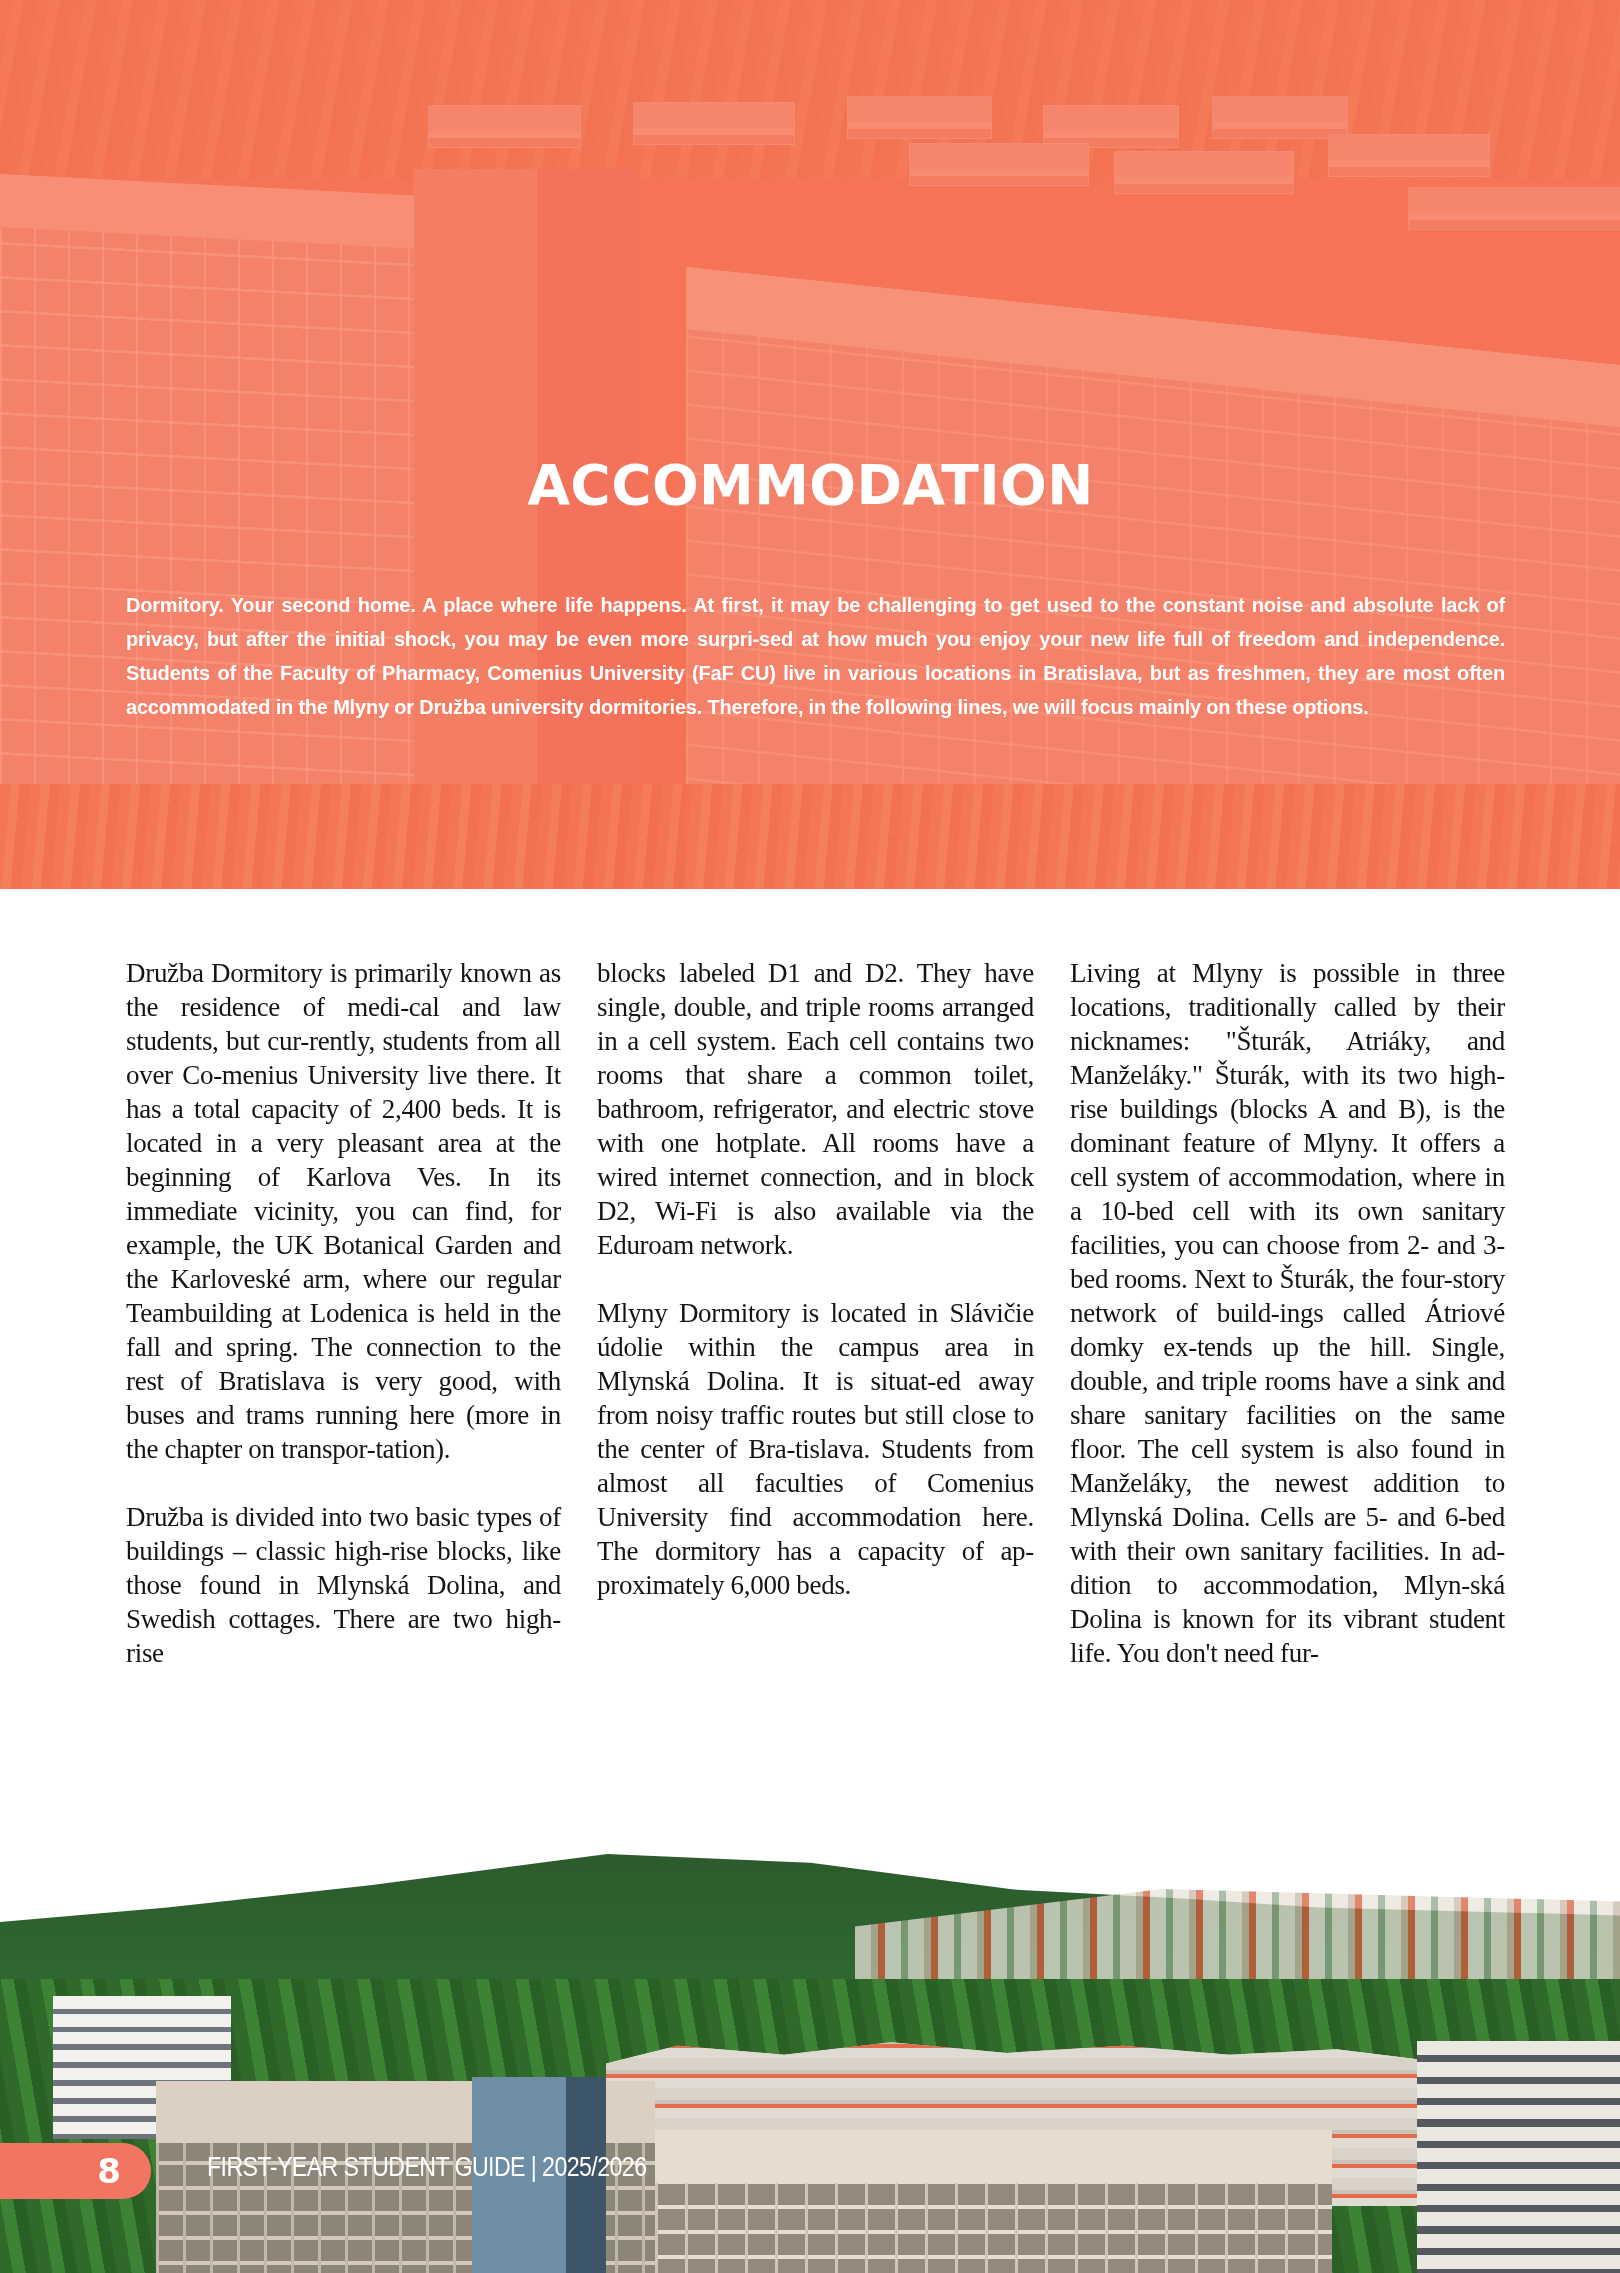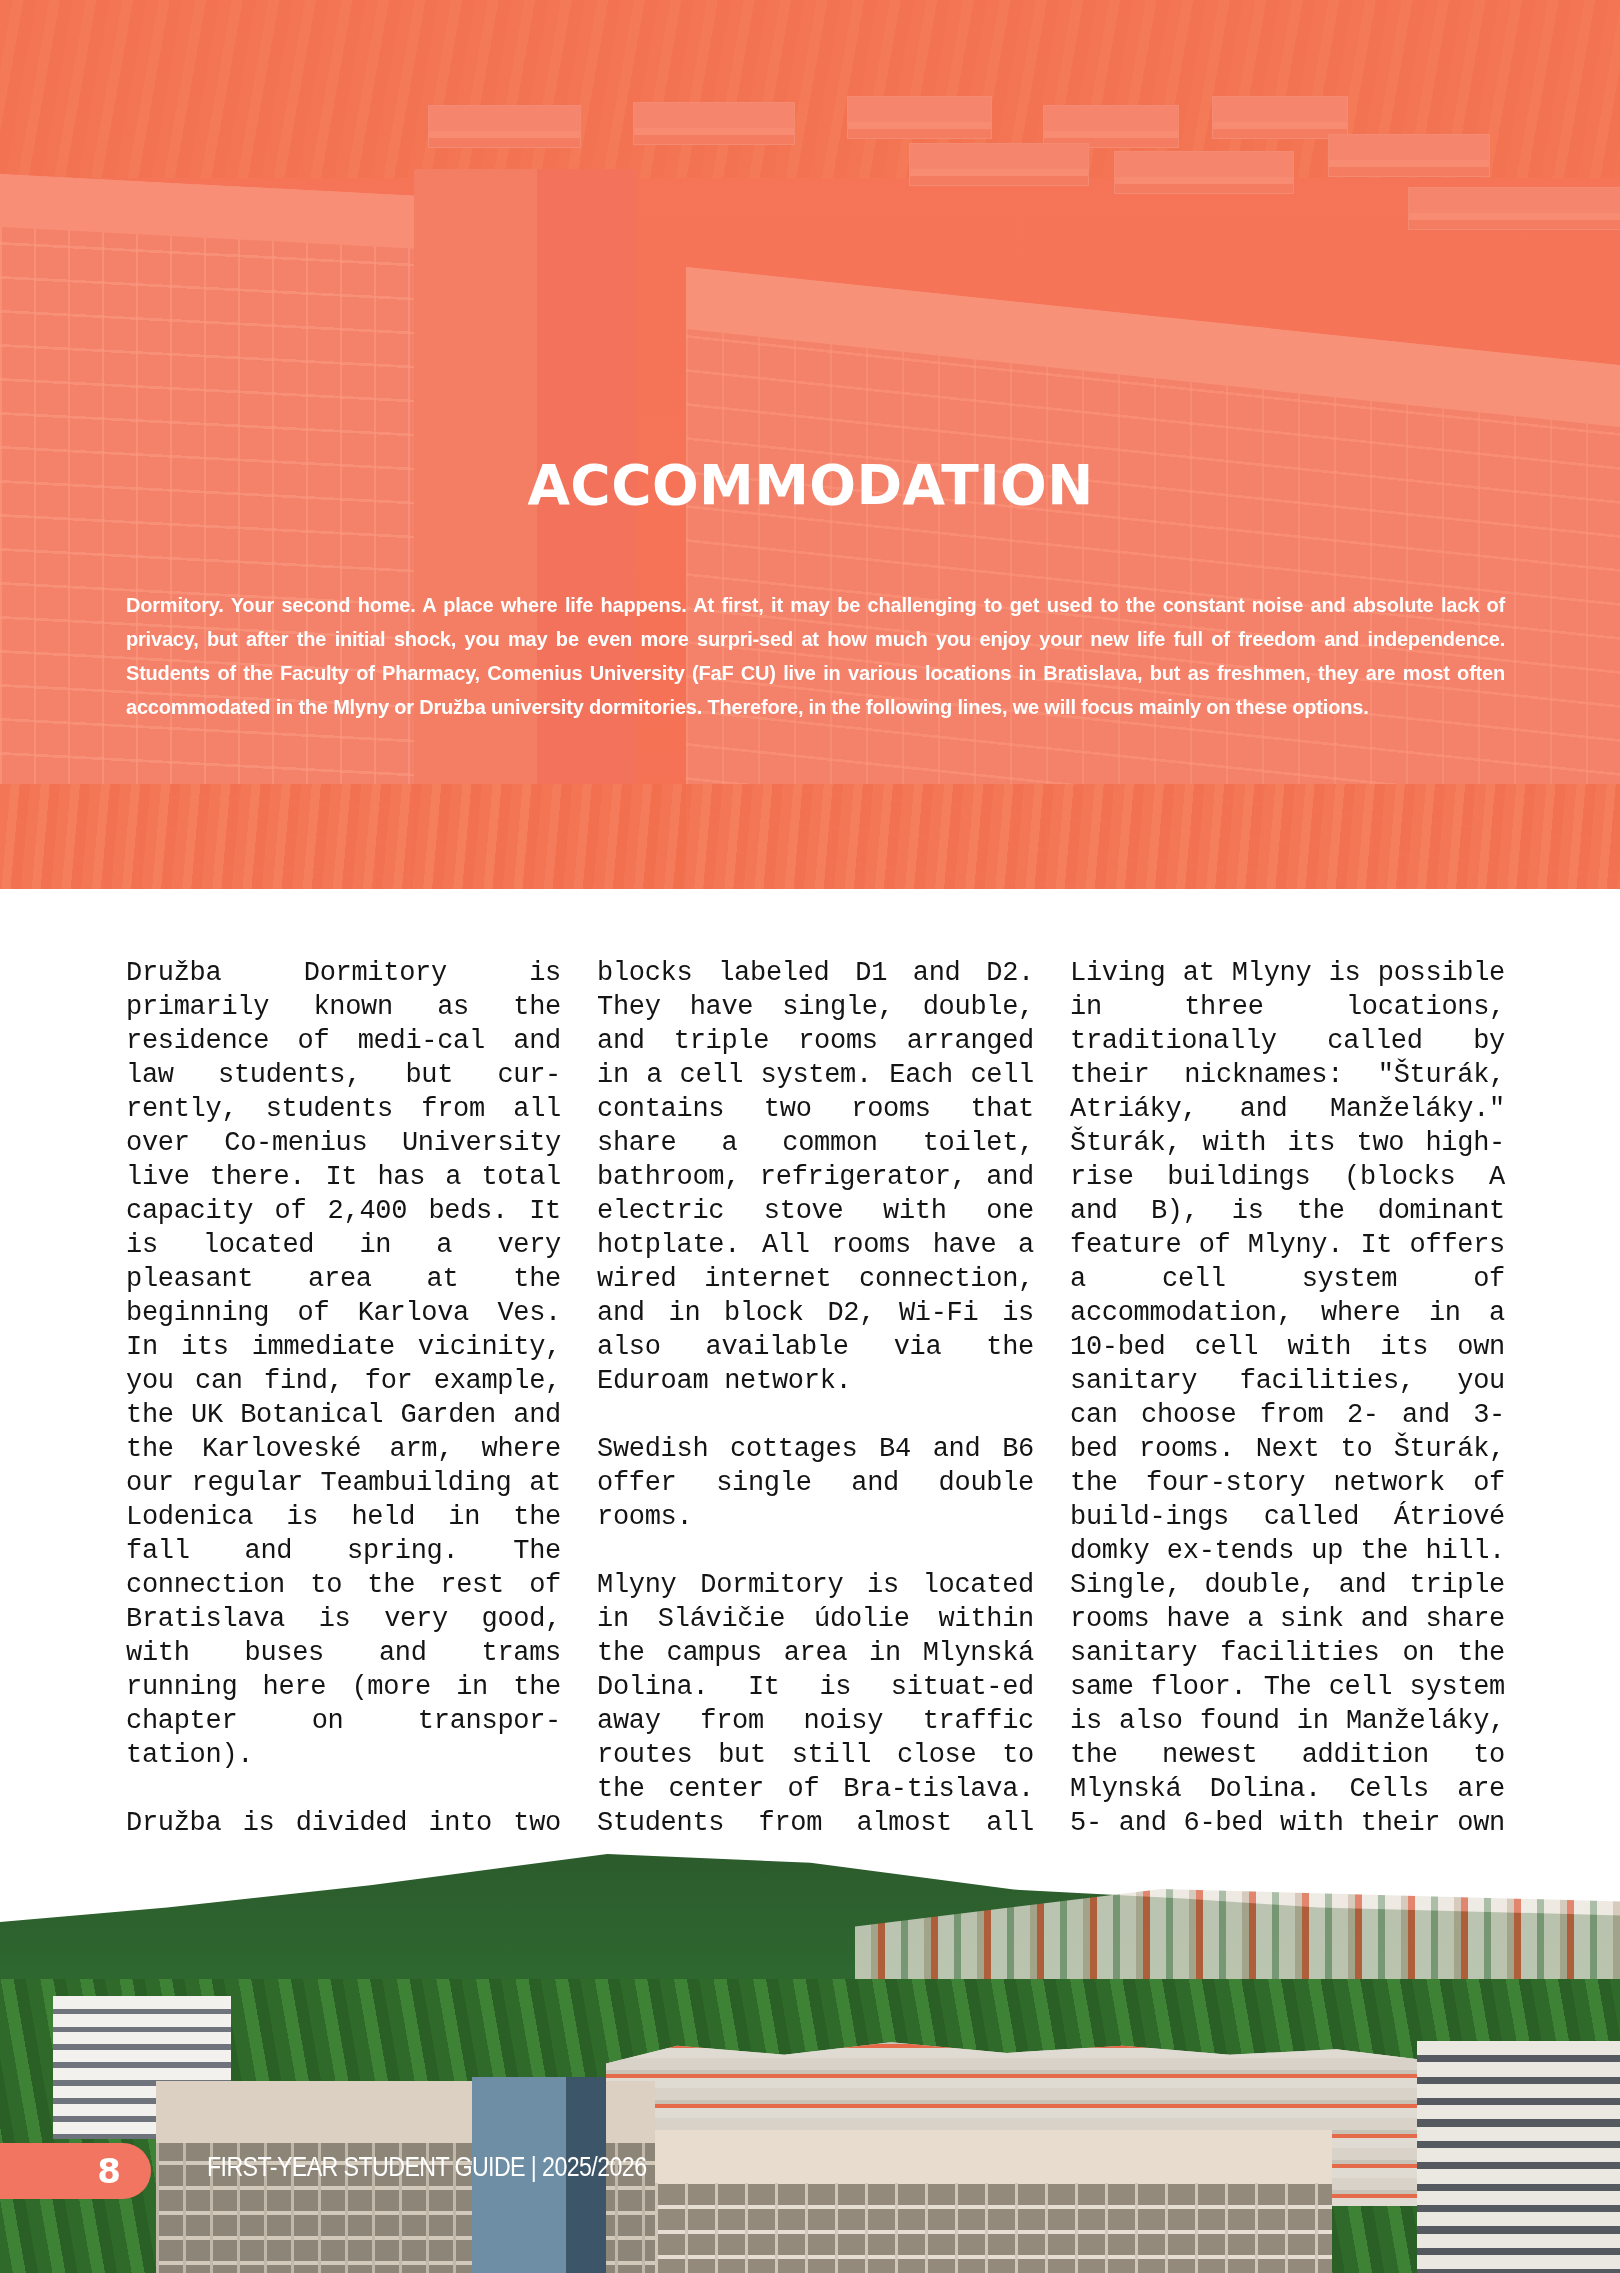--- a/index.html
+++ b/index.html
@@ -77,21 +77,21 @@
 
   
   .columns {
     position: absolute; left: 126px; top: 956px; width: 1377px; height: 811px;
     display: grid; grid-template-columns: 435px 437px 435px; column-gap: 36px;
   }
   .col p {
     margin: 0 0 34px 0;
     font-size: 27px; line-height: 34px; color: #141414;
     text-align: justify; hyphens: manual;
-    font-family: Liberation Mono, monospace;
+    font-family: Liberation Serif, serif;
     letter-spacing: -0.3px;
   }
   .col p.last { margin-bottom: 0; text-align-last: left; }
 
   
   .bottom-photo {
     position: absolute; left: 0; top: 1836px; width: 1621px; height: 438px; overflow: hidden;
     background: #ffffff;
   }
   .bottom-photo .hill {
@@ -192,21 +192,20 @@
   <p class="hero-intro" style="margin:0;">Dormitory. Your second home. A place where life happens. At first, it may be challenging to get used to the constant noise and absolute lack of privacy, but after the initial shock, you may be even more surpri-sed at how much you enjoy your new life full of freedom and independence. Students of the Faculty of Pharmacy, Comenius University (FaF CU) live in various locations in Bratislava, but as freshmen, they are most often accommodated in the Mlyny or Družba university dormitories. Therefore, in the following lines, we will focus mainly on these options.</p>
 </section>
 
 <main class="columns">
   <div class="col">
     <p>Družba Dormitory is primarily known as the residence of medi-cal and law students, but cur-rently, students from all over Co-menius University live there. It has a total capacity of 2,400 beds. It is located in a very pleasant area at the beginning of Karlova Ves. In its immediate vicinity, you can find, for example, the UK Botanical Garden and the Karloveské arm, where our regular Teambuilding at Lodenica is held in the fall and spring. The connection to the rest of Bratislava is very good, with buses and trams running here (more in the chapter on transpor-tation).</p>
     <p class="last">Družba is divided into two basic types of buildings – classic high-rise blocks, like those found in Mlynská Dolina, and Swedish cottages. There are two high-rise</p>
   </div>
   <div class="col">
     <p>blocks labeled D1 and D2. They have single, double, and triple rooms arranged in a cell system. Each cell contains two rooms that share a common toilet, bathroom, refrigerator, and electric stove with one hotplate. All rooms have a wired internet connection, and in block D2, Wi-Fi is also available via the Eduroam network.</p>
-    <p>Swedish cottages B4 and B6 offer single and double rooms.</p>
     <p class="last">Mlyny Dormitory is located in Slávičie údolie within the campus area in Mlynská Dolina. It is situat-ed away from noisy traffic routes but still close to the center of Bra-tislava. Students from almost all faculties of Comenius University find accommodation here. The dormitory has a capacity of ap-proximately 6,000 beds.</p>
   </div>
   <div class="col">
     <p class="last">Living at Mlyny is possible in three locations, traditionally called by their nicknames: "Šturák, Atriáky, and Manželáky." Šturák, with its two high-rise buildings (blocks A and B), is the dominant feature of Mlyny. It offers a cell system of accommodation, where in a 10-bed cell with its own sanitary facilities, you can choose from 2- and 3-bed rooms. Next to Šturák, the four-story network of build-ings called Átriové domky ex-tends up the hill. Single, double, and triple rooms have a sink and share sanitary facilities on the same floor. The cell system is also found in Manželáky, the newest addition to Mlynská Dolina. Cells are 5- and 6-bed with their own sanitary facilities. In ad-dition to accommodation, Mlyn-ská Dolina is known for its vibrant student life. You don't need fur-</p>
   </div>
 </main>
 
 <figure class="bottom-photo" style="margin:0;">
   <div class="hill"></div>
   <div class="town"></div>

